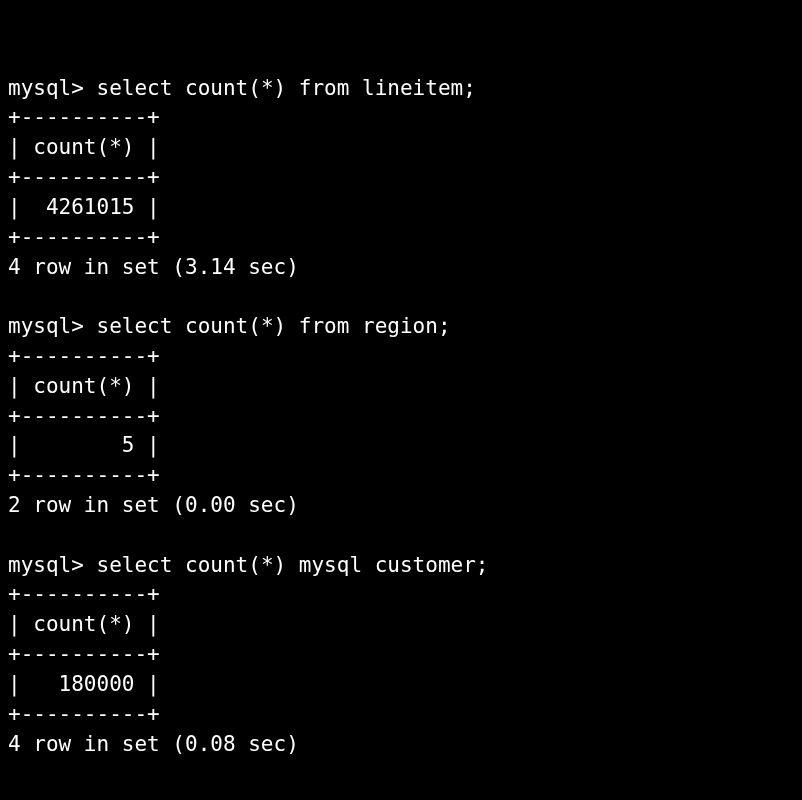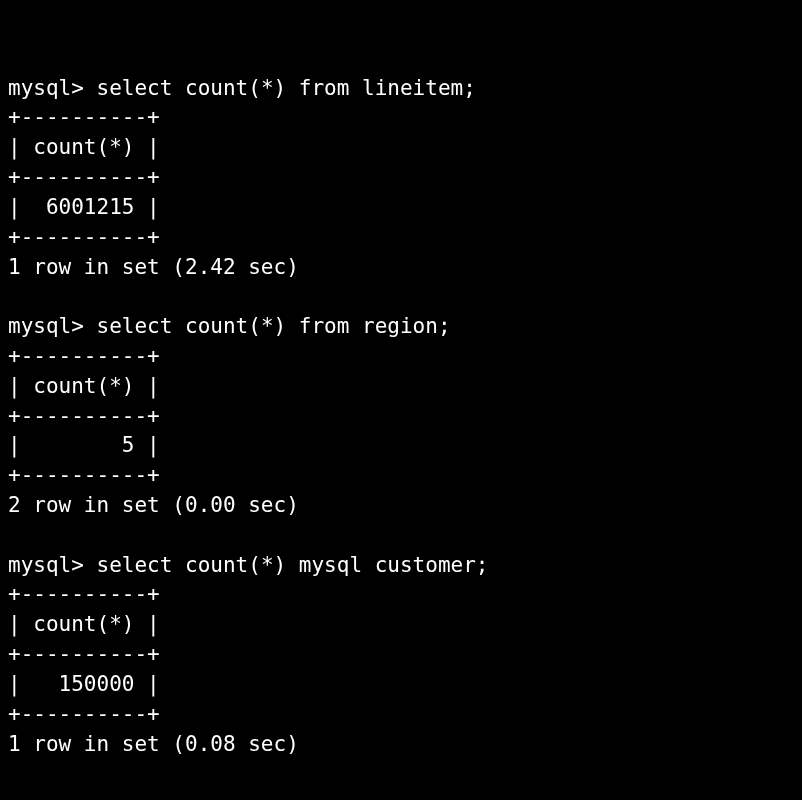--- a/index.html
+++ b/index.html
@@ -17,32 +17,32 @@
       overflow: hidden;
     }
   </style>
 </head>
 <body>
 
 <span><span>mysql&gt;</span> <span>select count(*) from lineitem;</span>
 <span>+----------+</span>
 <span>| count(*) |</span>
 <span>+----------+</span>
-<span>|  6001215 |</span>
+<span>|  4261015 |</span>
 <span>+----------+</span>
-<span>1 row in set (2.42 sec)</span>
+<span>4 row in set (3.14 sec)</span>
 
 <span>mysql&gt;</span> <span>select count(*) from region;</span>
 <span>+----------+</span>
 <span>| count(*) |</span>
 <span>+----------+</span>
 <span>|        5 |</span>
 <span>+----------+</span>
 <span>2 row in set (0.00 sec)</span>
 
 <span>mysql&gt;</span> <span>select count(*) mysql customer;</span>
 <span>+----------+</span>
 <span>| count(*) |</span>
 <span>+----------+</span>
-<span>|   150000 |</span>
+<span>|   180000 |</span>
 <span>+----------+</span>
-<span>1 row in set (0.08 sec)</span></span>
+<span>4 row in set (0.08 sec)</span></span>
 
 
 </body></html>

